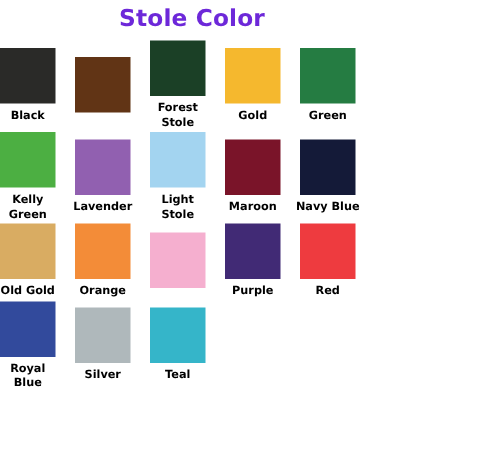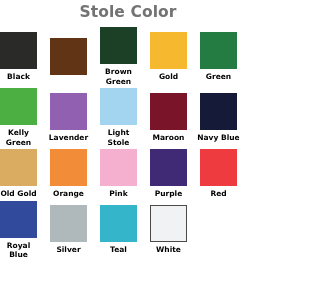--- a/index.html
+++ b/index.html
@@ -16,21 +16,21 @@
   .panel {
     width: 256px;
     height: 301px;
     position: relative;
     box-sizing: border-box;
   }
   .panel-title {
     text-align: center;
     font-size: 15.5px;
     font-weight: bold;
-    color: #737373;
+    color: #6d28d9;
     letter-spacing: 0.1px;
     line-height: 20px;
     padding-top: 2px;
     margin: 0;
     font-family: "DejaVu Sans", sans-serif;
   }
   .swatch-grid {
     display: flex;
     flex-direction: column;
     padding-top: 5px;
@@ -84,21 +84,21 @@
     <div class="swatch-row">
       <div class="swatch-cell">
         <span class="swatch-chip" style="background-color: rgb(42, 42, 40);"></span>
         <span class="swatch-label">Black</span>
       </div>
       <div class="swatch-cell">
         <span class="swatch-chip" style="background-color: rgb(97, 52, 21);"></span>
       </div>
       <div class="swatch-cell">
         <span class="swatch-chip" style="background-color: rgb(27, 64, 38);"></span>
-        <span class="swatch-label">Brown Green</span>
+        <span class="swatch-label">Forest Stole</span>
       </div>
       <div class="swatch-cell">
         <span class="swatch-chip" style="background-color: rgb(245, 184, 46);"></span>
         <span class="swatch-label">Gold</span>
       </div>
       <div class="swatch-cell">
         <span class="swatch-chip" style="background-color: rgb(37, 124, 66);"></span>
         <span class="swatch-label">Green</span>
       </div>
     </div>
@@ -130,21 +130,20 @@
       <div class="swatch-cell">
         <span class="swatch-chip" style="background-color: rgb(217, 172, 98);"></span>
         <span class="swatch-label">Old Gold</span>
       </div>
       <div class="swatch-cell">
         <span class="swatch-chip" style="background-color: rgb(243, 140, 56);"></span>
         <span class="swatch-label">Orange</span>
       </div>
       <div class="swatch-cell">
         <span class="swatch-chip" style="background-color: rgb(245, 175, 207);"></span>
-        <span class="swatch-label">Pink</span>
       </div>
       <div class="swatch-cell">
         <span class="swatch-chip" style="background-color: rgb(65, 42, 117);"></span>
         <span class="swatch-label">Purple</span>
       </div>
       <div class="swatch-cell">
         <span class="swatch-chip" style="background-color: rgb(238, 59, 63);"></span>
         <span class="swatch-label">Red</span>
       </div>
     </div>
@@ -155,20 +154,16 @@
         <span class="swatch-label">Royal Blue</span>
       </div>
       <div class="swatch-cell">
         <span class="swatch-chip" style="background-color: rgb(175, 184, 187);"></span>
         <span class="swatch-label">Silver</span>
       </div>
       <div class="swatch-cell">
         <span class="swatch-chip" style="background-color: rgb(53, 181, 201);"></span>
         <span class="swatch-label">Teal</span>
       </div>
-      <div class="swatch-cell">
-        <span class="swatch-chip bordered" style="background-color: rgb(241, 242, 244);"></span>
-        <span class="swatch-label">White</span>
-      </div>
     </div>
 
   </div>
 </div>
 
 </body></html>

